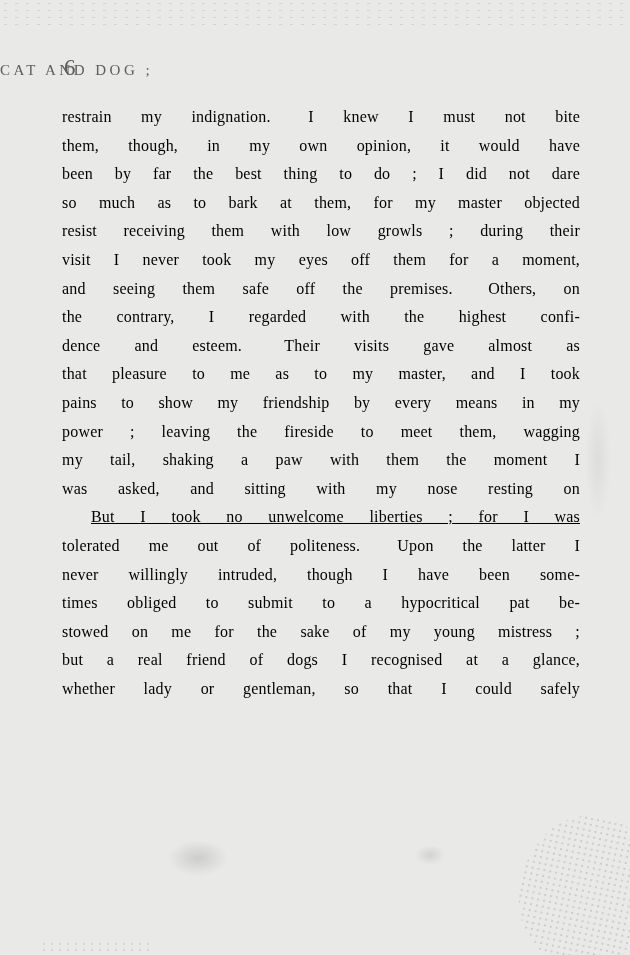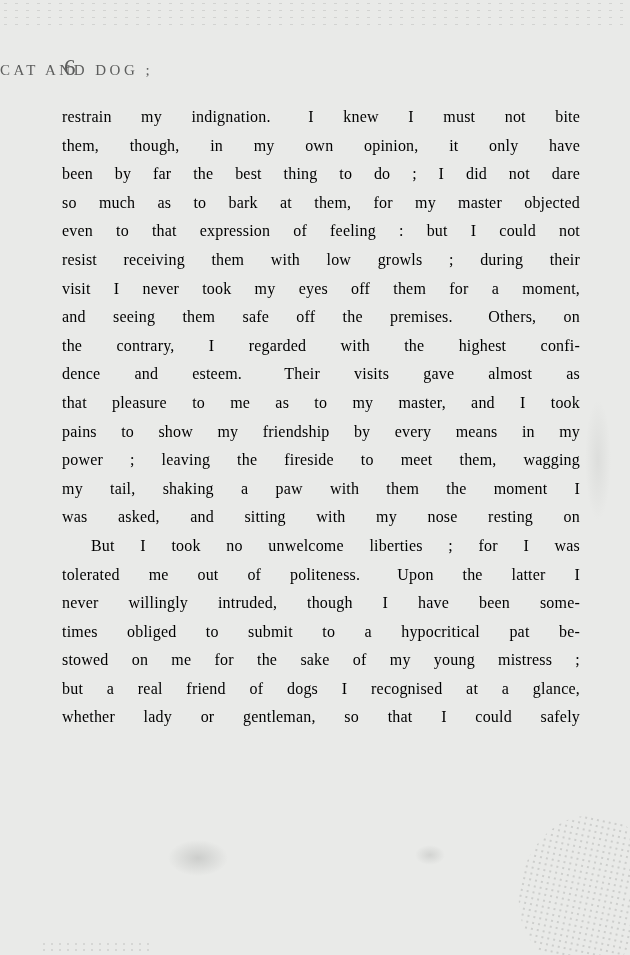--- a/index.html
+++ b/index.html
@@ -91,20 +91,21 @@
     height: 28.6px;
     overflow: hidden;
     letter-spacing: 0.2px;
   }
   .line.no-justify {
     text-align: left;
     text-align-last: left;
   }
   .line.indent {
     padding-left: 29px;
+    text-decoration: underline;
   }
 </style>
 </head>
 <body>
 
 <div class="page">
 
   <div class="speckle top"></div>
   <div class="speckle bottom-right"></div>
   <div class="speckle bottom-left"></div>
@@ -112,24 +113,23 @@
   <div class="smudge b"></div>
   <div class="smudge c"></div>
 
   <div class="header">
     <span class="pagenum">6</span>
     <span class="running-title">CAT AND DOG ;</span>
   </div>
 
   <div class="body-text">
       <div class="line">restrain my indignation.  I knew I must not bite</div>
-      <div class="line">them, though, in my own opinion, it only have</div>
+      <div class="line">them, though, in my own opinion, it would have</div>
       <div class="line">been by far the best thing to do ; I did not dare</div>
       <div class="line">so much as to bark at them, for my master objected</div>
-      <div class="line">even to that expression of feeling : but I could not</div>
       <div class="line">resist receiving them with low growls ; during their</div>
       <div class="line">visit I never took my eyes off them for a moment,</div>
       <div class="line">and seeing them safe off the premises.  Others, on</div>
       <div class="line">the contrary, I regarded with the highest confi-</div>
       <div class="line">dence and esteem.  Their visits gave almost as</div>
       <div class="line">that pleasure to me as to my master, and I took</div>
       <div class="line">pains to show my friendship by every means in my</div>
       <div class="line">power ; leaving the fireside to meet them, wagging</div>
       <div class="line">my tail, shaking a paw with them the moment I</div>
       <div class="line">was asked, and sitting with my nose resting on</div>

